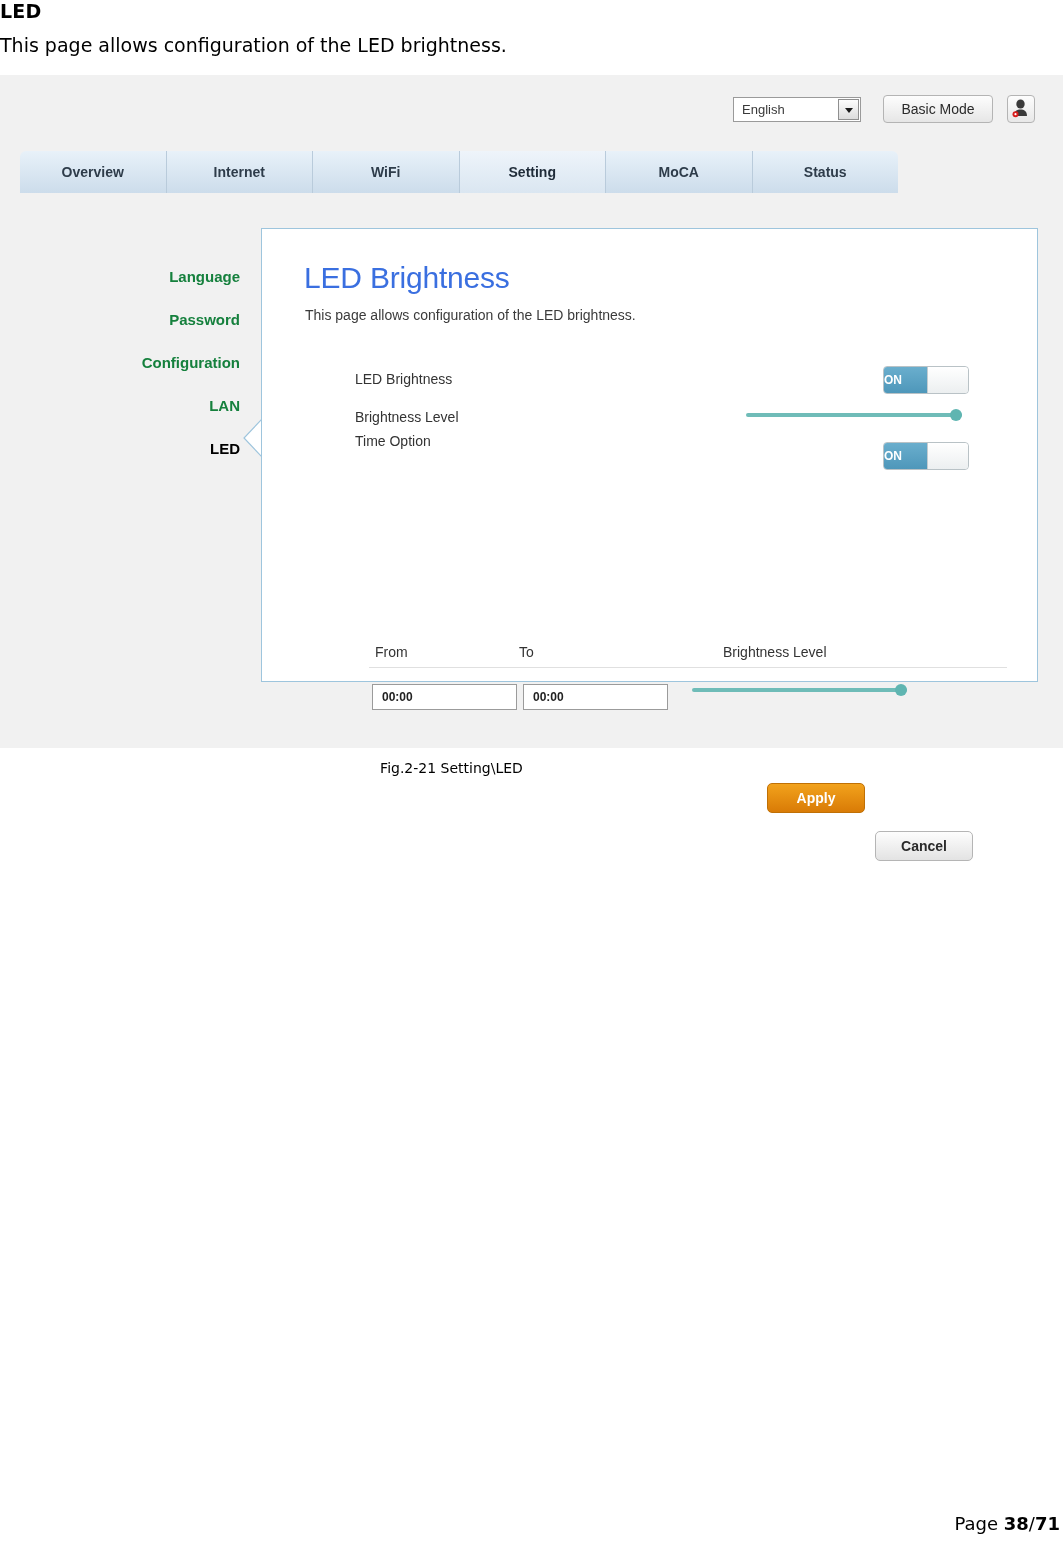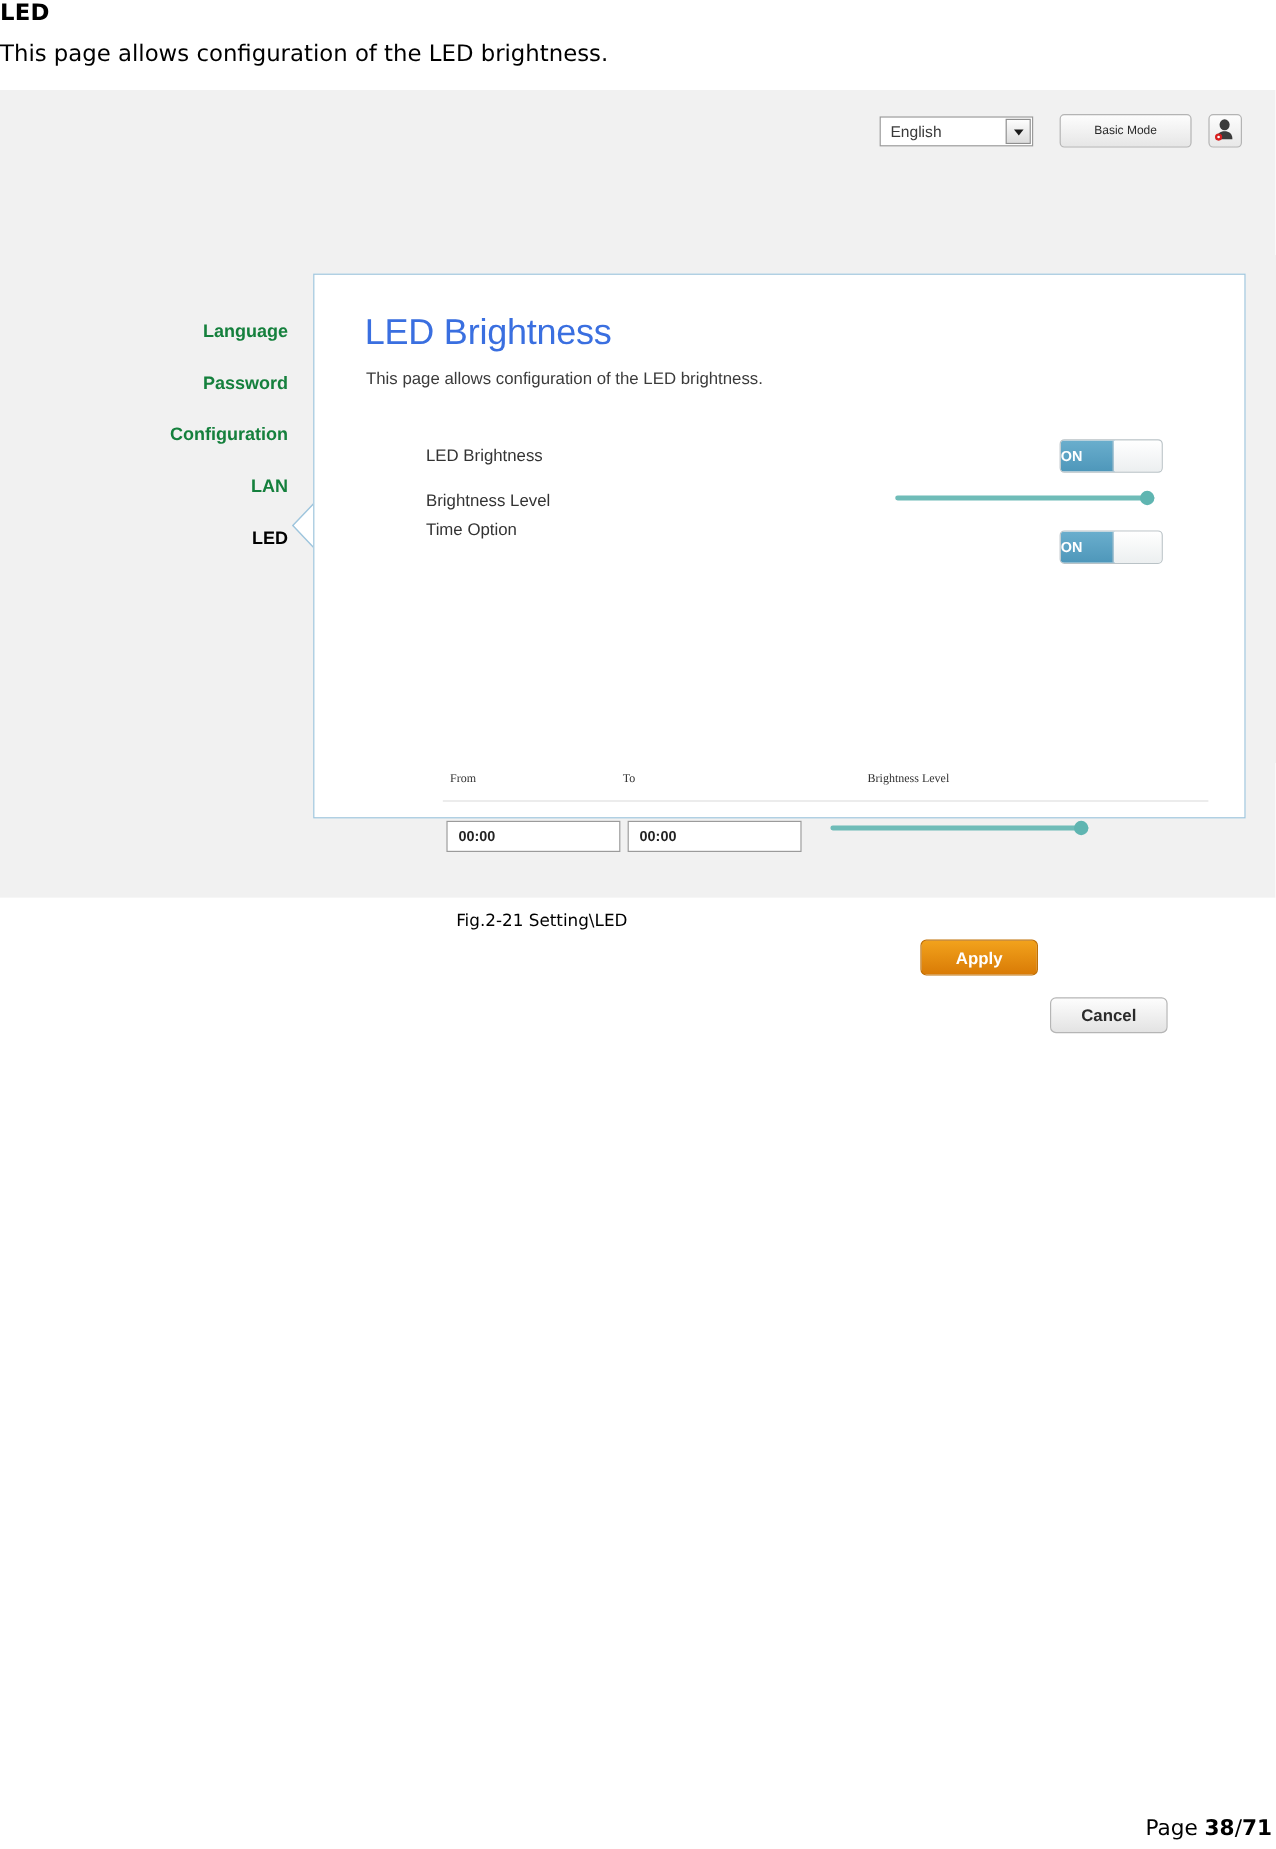--- a/index.html
+++ b/index.html
@@ -86,21 +86,21 @@
 
   .mode-btn {
     position: absolute;
     left: 883px;
     top: 20px;
     width: 110px;
     height: 28px;
     border: 1px solid #b4b4b4;
     border-radius: 4px;
     background: linear-gradient(#fdfdfd, #e6e6e6);
-    font-size: 10px;
+    font-size: 14px;
     color: #2b2b2b;
     text-align: center;
     line-height: 27px;
     box-sizing: border-box;
     font-weight: 500;
   }
 
   .user-btn {
     position: absolute;
     left: 1007px;
@@ -266,23 +266,22 @@
     height: 12px;
     border-radius: 50%;
     background: #5fb5b1;
   }
   .sl-level { left: 484px; top: 179px; width: 216px; }
   .sl-time  { left: 430px; top: 454px; width: 215px; }
 
   
   .tbl-head {
     position: absolute;
-    font-size: 10px;
+    font-size: 14px;
     color: #333333;
-    font-family: Liberation Serif, serif;
   }
   .th-from  { left: 113px; top: 415px; }
   .th-to    { left: 257px; top: 415px; }
   .th-level { left: 461px; top: 415px; }
 
   .tbl-divider {
     position: absolute;
     left: 107px;
     top: 438px;
     width: 638px;
@@ -374,20 +373,28 @@
 
   <div class="user-btn">
     <svg width="26" height="26" viewBox="0 0 26 26">
       <ellipse cx="12.5" cy="8" rx="4.2" ry="4.6" fill="#3a3a3a"></ellipse>
       <path d="M6 20 C6 15 9 13.4 12.5 13.4 C16 13.4 19 15 19 20 Z" fill="#3a3a3a"></path>
       <circle cx="7.5" cy="18.2" r="3" fill="#d81e1e"></circle>
       <circle cx="7.5" cy="18.2" r="1.1" fill="#ffffff"></circle>
     </svg>
   </div>
 
+  <div class="tabbar">
+    <div class="tab">Overview</div>
+    <div class="tab">Internet</div>
+    <div class="tab">WiFi</div>
+    <div class="tab active">Setting</div>
+    <div class="tab">MoCA</div>
+    <div class="tab">Status</div>
+  </div>
 
   <div class="sidebar">
     <div class="side-item">Language</div>
     <div class="side-item">Password</div>
     <div class="side-item">Configuration</div>
     <div class="side-item">LAN</div>
     <div class="side-item active">LED</div>
   </div>
 
   <div class="panel-notch">

